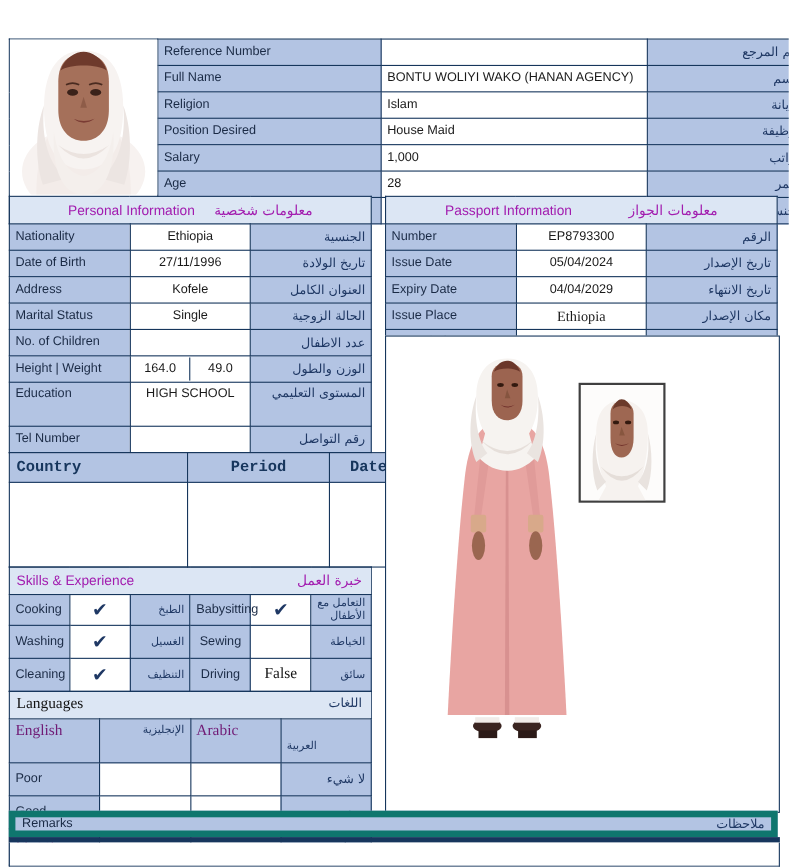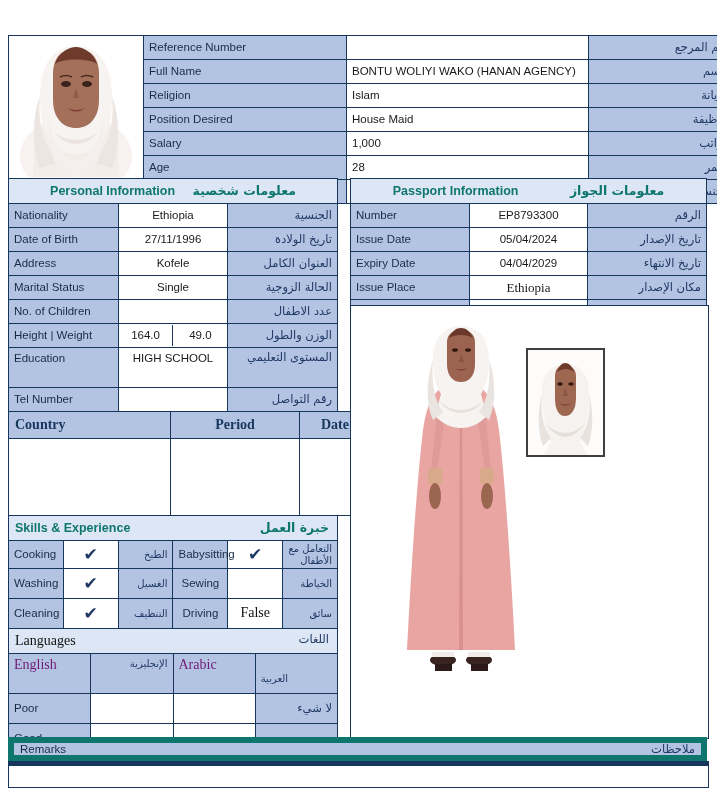--- a/index.html
+++ b/index.html
@@ -25,23 +25,23 @@
   .ar{
     direction:rtl;text-align:right;
     font-family:"DejaVu Sans",sans-serif;
     font-size:11.5px;color:#1f3864;
   }
   .ctr{text-align:center;}
   .lbl{color:#1a2a45;}
   .hdrband{
     background:#dce6f4;
     text-align:center;
-    font-weight:bold;
+    font-weight:normal;
     font-size:12.5px;
-    color:#0f766e;
+    color:#a21caf;
     height:20px;
     margin-left:28px;
   }
   .hdrband .en{font-family:"Liberation Sans",sans-serif;}
   .hdrband .arh{font-family:"DejaVu Sans",sans-serif;padding-left:14px;}
 
   
   .top{position:absolute;left:8px;top:35px;width:701px;}
   .photo-cell{
     width:134px;height:141px;padding:0;border:1px solid #16365c;
@@ -58,21 +58,21 @@
 
   .pi td.k{width:106px;}
   .pi td.v{width:144px;}
   .pi td.a{width:78px;}
 
   .oe td.c{width:150px;}
   .oe td.p{width:118px;}
   .oe td.d{width:60px;}
   .oe .colhd{
     background:#b3c4e3;font-weight:bold;font-size:14px;
-    font-family:Liberation Serif, serif;color:#17365d;
+    font-family:Liberation Mono, monospace;color:#17365d;
     text-align:center;height:22px;
   }
   .oe .blank{height:72px;background:#ffffff;}
 
   .sk td.s1{width:52px;}
   .sk td.s2{width:50px;}
   .sk td.s3{width:45px;}
   .sk td.s4{width:72px;}
   .sk td.s5{width:55px;}
   .sk td.s6{width:52px;}

